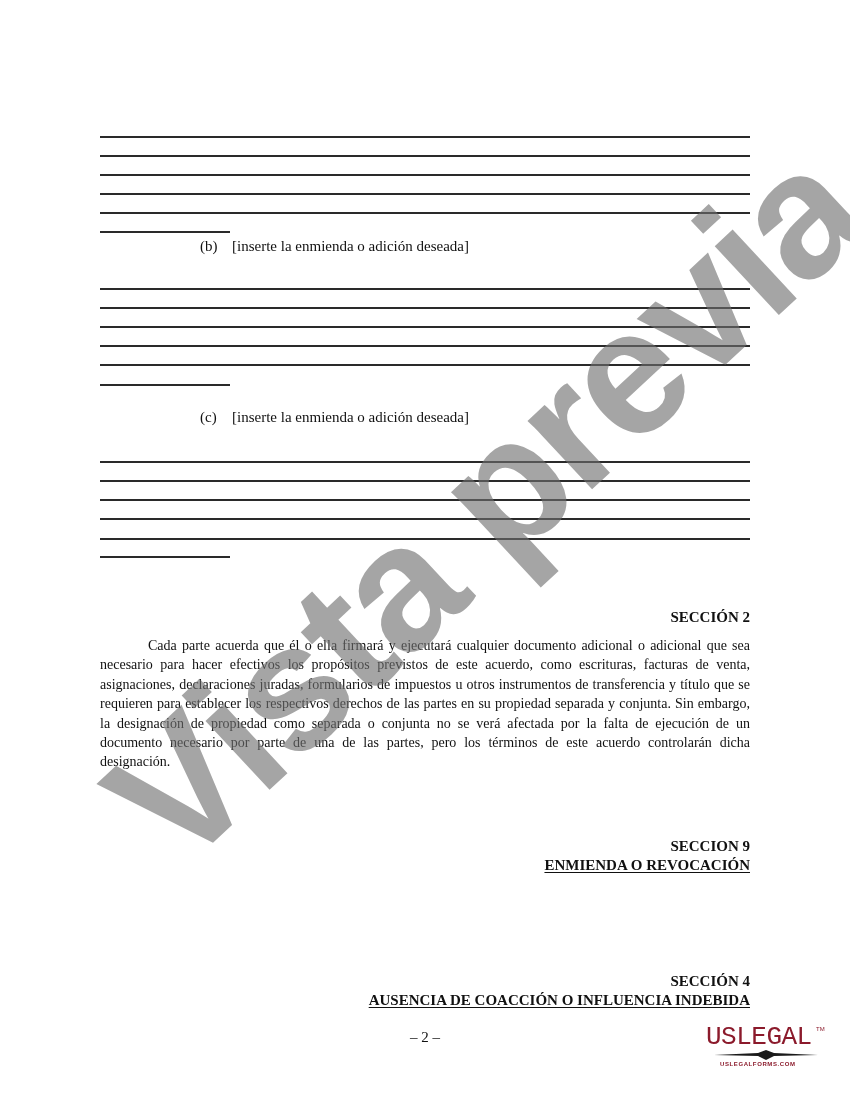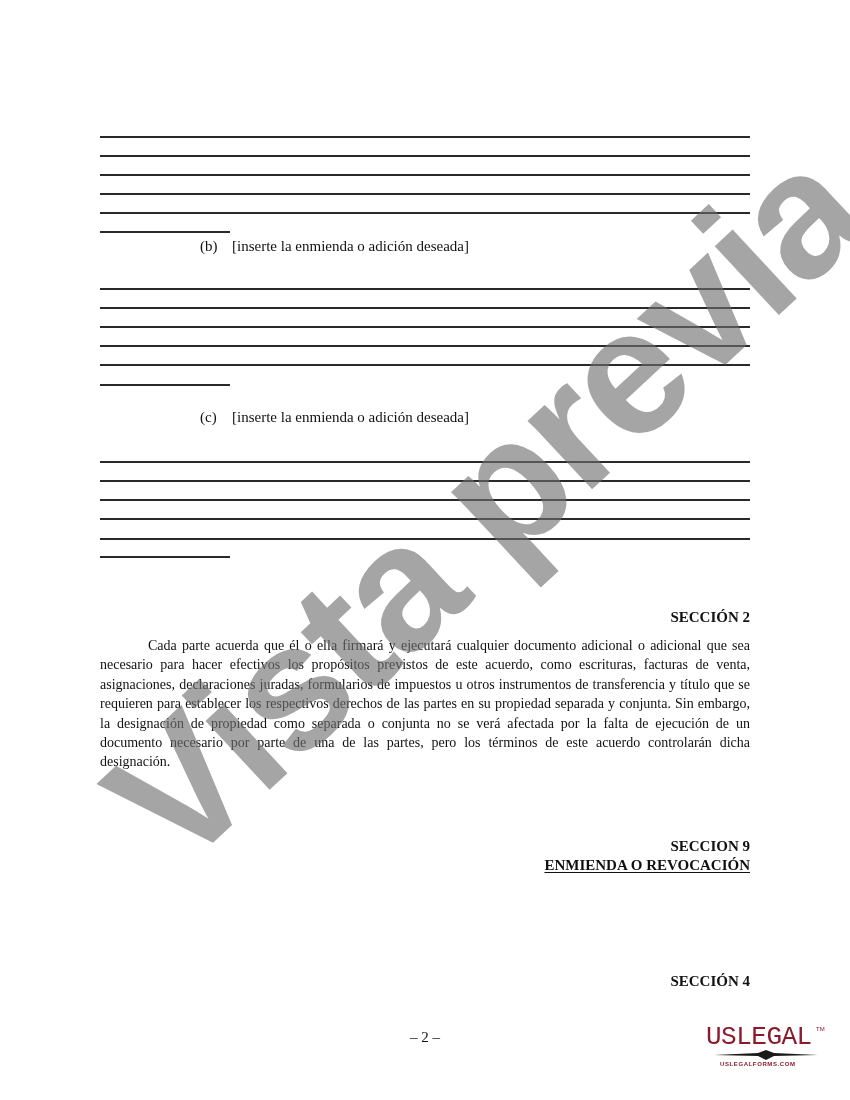--- a/index.html
+++ b/index.html
@@ -80,20 +80,21 @@
   </div>
   <p class="para" style="top:636px">Cada parte acuerda que él o ella firmará y ejecutará cualquier documento adicional o adicional que sea necesario para hacer efectivos los propósitos previstos de este acuerdo, como escrituras, facturas de venta, asignaciones, declaraciones juradas, formularios de impuestos u otros instrumentos de transferencia y título que se requieren para establecer los respectivos derechos de las partes en su propiedad separada y conjunta. Sin embargo, la designación de propiedad como separada o conjunta no se verá afectada por la falta de ejecución de un documento necesario por parte de una de las partes, pero los términos de este acuerdo controlarán dicha designación.</p>
 
   <div class="sec-head" style="top:809px">
     <div>SECCION 9</div>
     <div class="sec-title">ENMIENDA O REVOCACIÓN</div>
   </div>
 
   <div class="sec-head" style="top:944px">
     <div>SECCIÓN 4</div>
+    <div class="sec-title">AUSENCIA DE COACCIÓN O INFLUENCIA INDEBIDA</div>
   </div>
 
   <div class="page-num">–  2 –</div>
 
   <div class="logo">
     <span class="logo-word">USLEGAL</span>
     <span class="logo-tm">TM</span>
     <svg style="position:absolute; left:8px; top:26px;" width="104" height="10" viewBox="0 0 104 10">
       <path d="M0 5 L44 3 L52 0 L60 3 L104 5 L60 6 L52 10 L44 6 Z" fill="#1a1a1a"></path>
     </svg>

